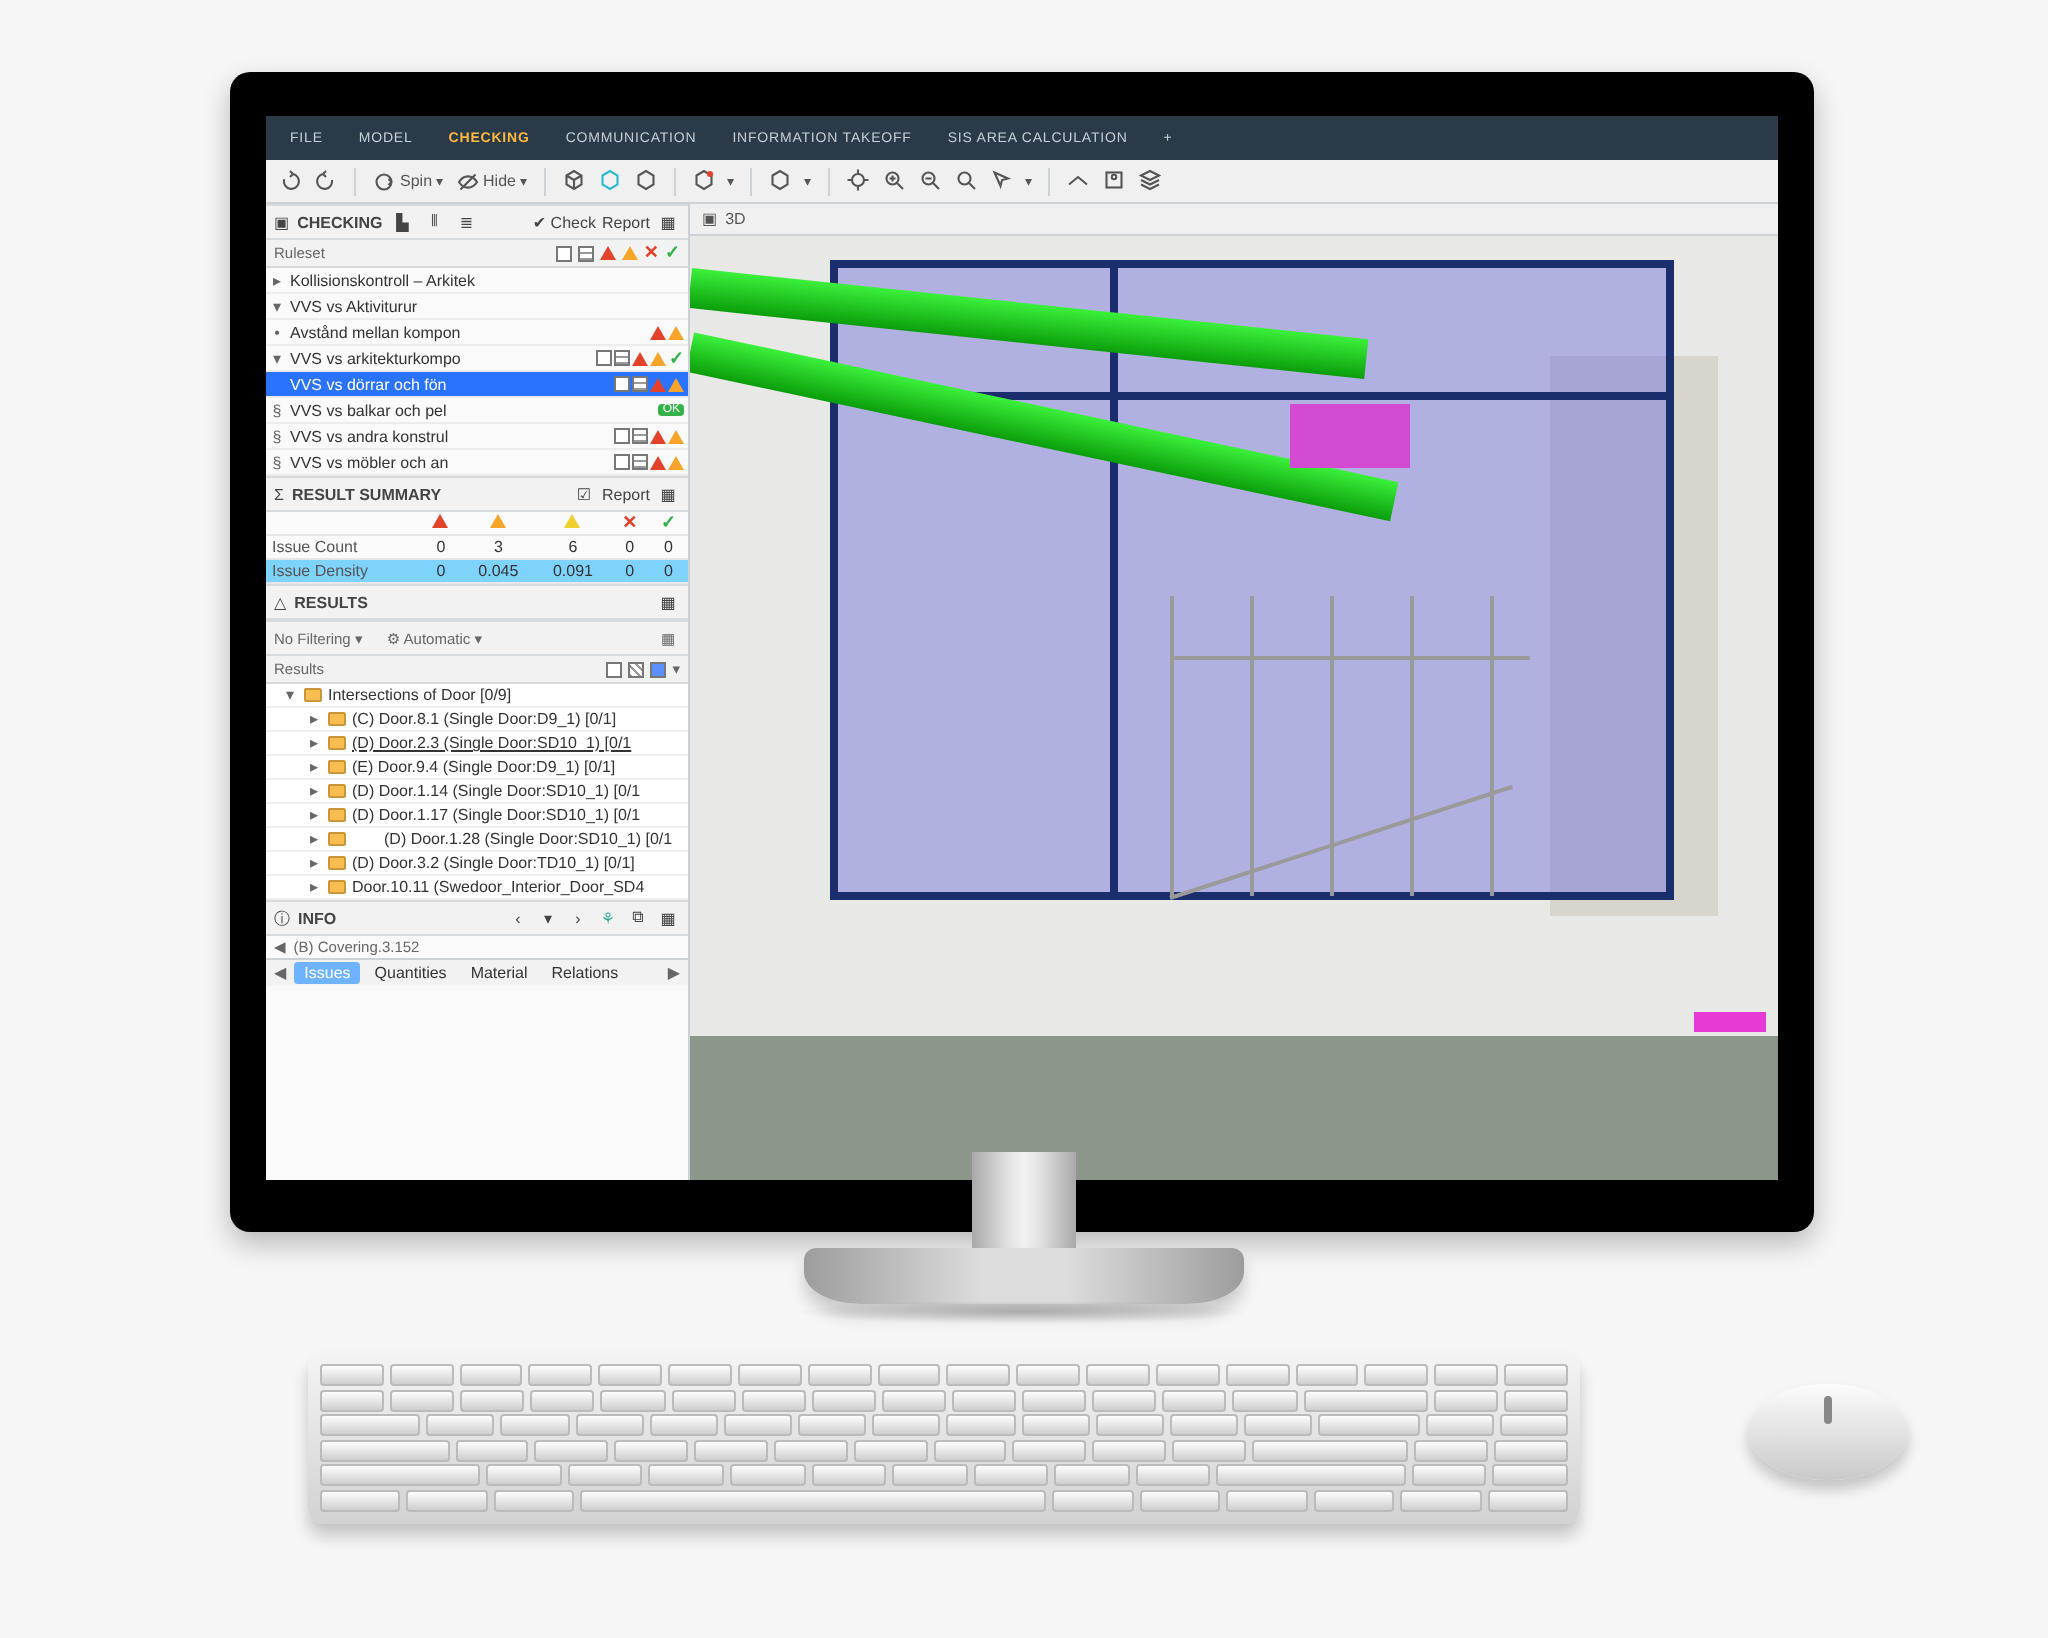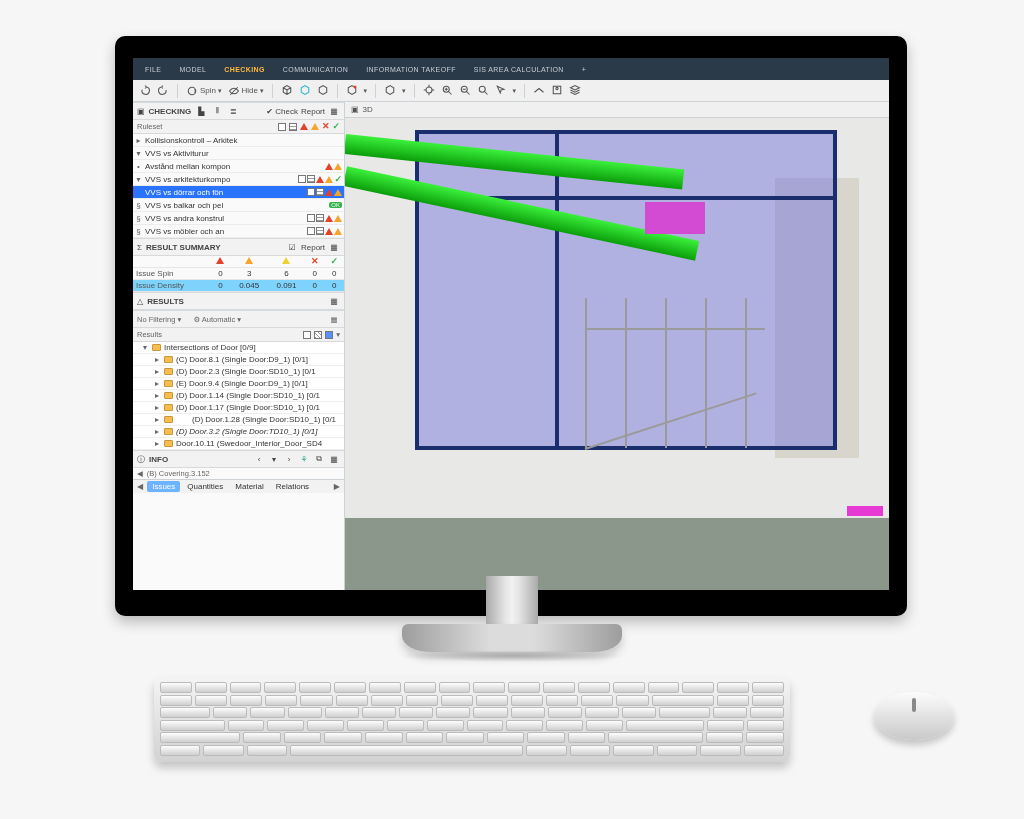--- a/index.html
+++ b/index.html
@@ -346,21 +346,21 @@
           <tbody>
               <tr>
             <th></th>
             <th><span class="tri-red"></span></th>
             <th><span class="tri-or"></span></th>
             <th><span class="tri-or" style="border-bottom-color:#f0d030"></span></th>
             <th><span class="x-red">✕</span></th>
             <th><span class="tick">✓</span></th>
           </tr>
           <tr>
-            <td class="lbl">Issue Spin</td>
+            <td class="lbl">Issue Count</td>
             <td>0</td>
             <td>3</td>
             <td>6</td>
             <td>0</td>
             <td>0</td>
           </tr>
           <tr class="last">
             <td class="lbl">Issue Density</td>
             <td>0</td>
             <td>0.045</td>
@@ -402,21 +402,21 @@
               <span style="white-space: nowrap; overflow: hidden; text-overflow: ellipsis;">Intersections of Door [0/9]</span>
             </div>
             <div class="row" style="padding-left: 22px;">
               <span class="caret">▸</span>
               <span class="fold"></span>
               <span style="white-space: nowrap; overflow: hidden; text-overflow: ellipsis;">(C) Door.8.1 (Single Door:D9_1) [0/1]</span>
             </div>
             <div class="row" style="padding-left: 22px;">
               <span class="caret">▸</span>
               <span class="fold"></span>
-              <span style="white-space: nowrap; overflow: hidden; text-overflow: ellipsis;">(D) Door.2.3 (Single Door:SD10_1) [0/1</span>
+              <span style="white-space: nowrap; overflow: hidden; text-overflow: ellipsis; text-decoration: underline;">(D) Door.2.3 (Single Door:SD10_1) [0/1</span>
             </div>
             <div class="row" style="padding-left: 22px;">
               <span class="caret">▸</span>
               <span class="fold"></span>
               <span style="white-space: nowrap; overflow: hidden; text-overflow: ellipsis;">(E) Door.9.4 (Single Door:D9_1) [0/1]</span>
             </div>
             <div class="row" style="padding-left: 22px;">
               <span class="caret">▸</span>
               <span class="fold"></span>
               <span style="white-space: nowrap; overflow: hidden; text-overflow: ellipsis;">(D) Door.1.14 (Single Door:SD10_1) [0/1</span>
@@ -427,21 +427,21 @@
               <span style="white-space: nowrap; overflow: hidden; text-overflow: ellipsis;">(D) Door.1.17 (Single Door:SD10_1) [0/1</span>
             </div>
             <div class="row" style="padding-left: 22px;">
               <span class="caret">▸</span>
               <span class="fold"></span>
               <span style="white-space: nowrap; overflow: hidden; text-overflow: ellipsis; padding-left: 16px;">(D) Door.1.28 (Single Door:SD10_1) [0/1</span>
             </div>
             <div class="row" style="padding-left: 22px;">
               <span class="caret">▸</span>
               <span class="fold"></span>
-              <span style="white-space: nowrap; overflow: hidden; text-overflow: ellipsis; font-style: italic;">(D) Door.3.2 (Single Door:TD10_1) [0/1]</span>
+              <span style="white-space: nowrap; overflow: hidden; text-overflow: ellipsis;">(D) Door.3.2 (Single Door:TD10_1) [0/1]</span>
             </div>
             <div class="row" style="padding-left: 22px;">
               <span class="caret">▸</span>
               <span class="fold"></span>
               <span style="white-space: nowrap; overflow: hidden; text-overflow: ellipsis;">Door.10.11 (Swedoor_Interior_Door_SD4</span>
             </div>
           </div>
 
         <div class="phdr">
           <span>ⓘ</span>

